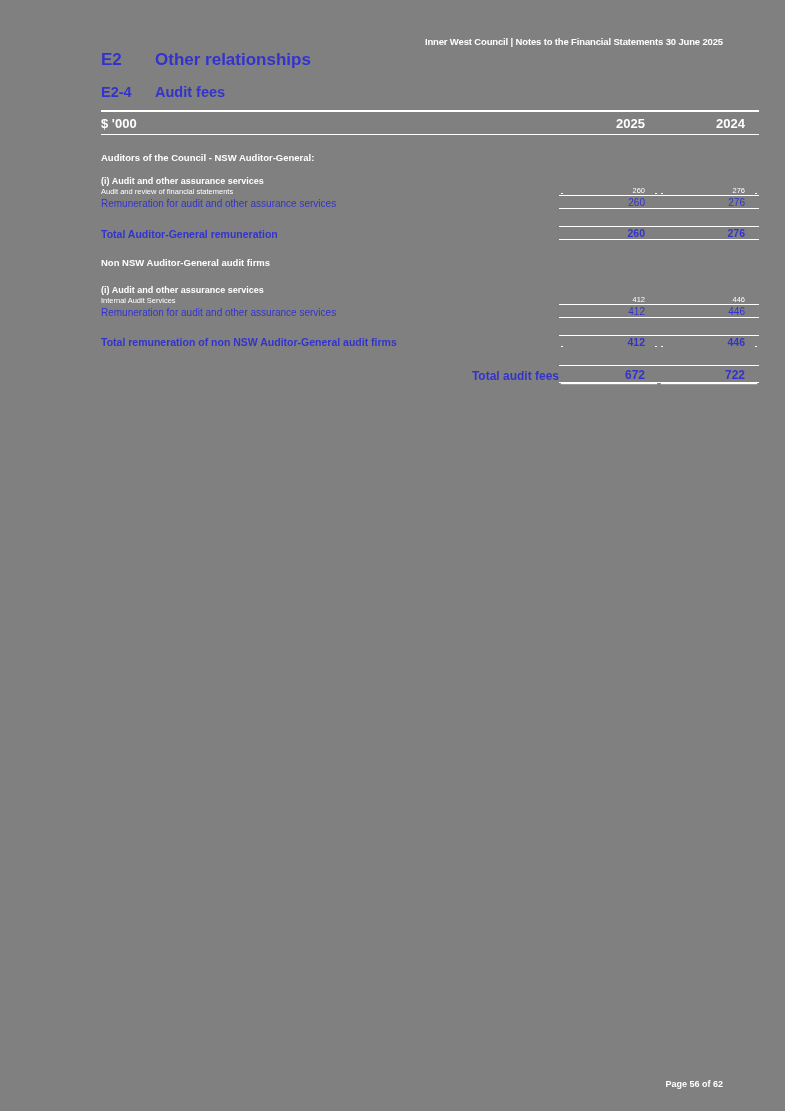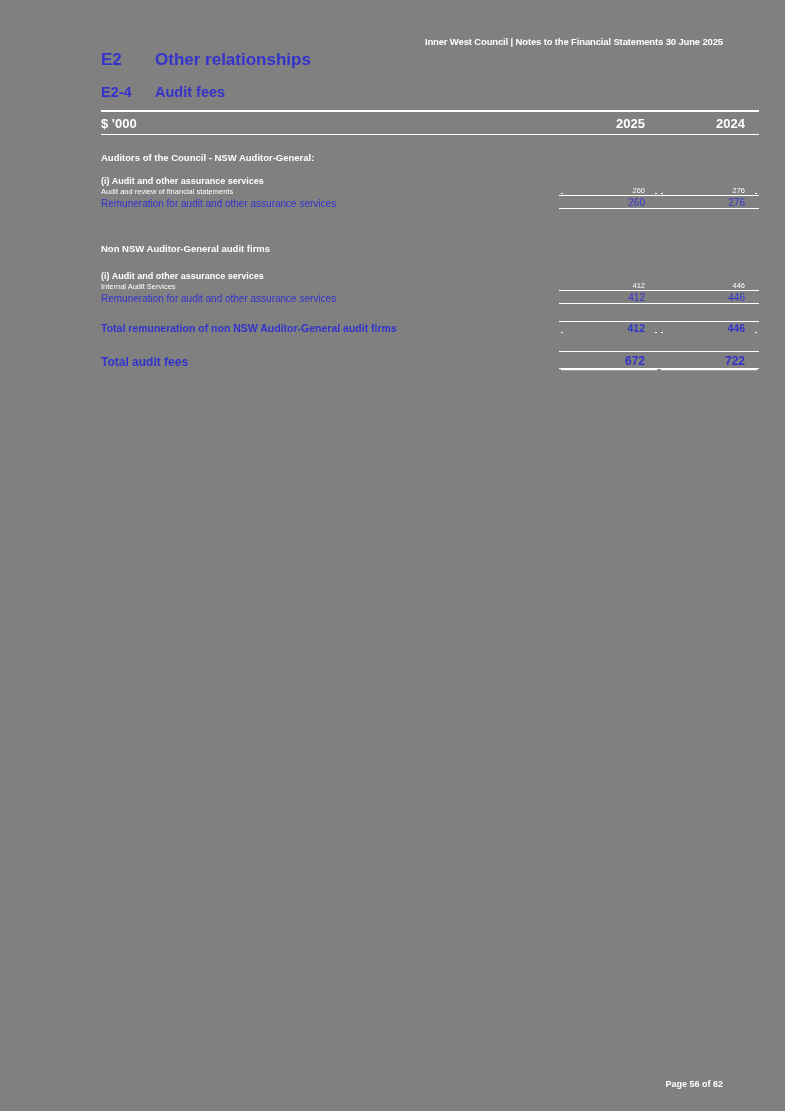--- a/index.html
+++ b/index.html
@@ -149,20 +149,21 @@
   }
   tr.total-plain td.val {
     border-top: 1.2px solid #ffffff;
   }
 
   tr.grand td {
     font-size: 12px;
     font-weight: bold;
     color: #3333cc;
     padding-top: 2px;
+    text-align: right;
   }
   tr.grand td.val {
     border-top: 1.2px solid #ffffff;
     border-bottom: 1.2px solid #ffffff;
     box-shadow: 0 3px 0 -1.8px #ffffff;
   }
 
   
   td.ticks {
     position: relative;
@@ -265,20 +266,25 @@
           <td class="val">260</td>
           <td class="val">276</td>
         </tr>
 
         <tr class="spacer-lg">
           <td></td>
             <td></td>
             <td></td>
         </tr>
 
+        <tr class="total">
+          <td>Total Auditor-General remuneration</td>
+          <td class="val">260</td>
+          <td class="val">276</td>
+        </tr>
 
         <tr class="spacer-lg">
           <td></td>
             <td></td>
             <td></td>
         </tr>
 
         <tr>
           <td class="section-head">Non NSW Auditor-General audit firms</td>
           <td></td>

